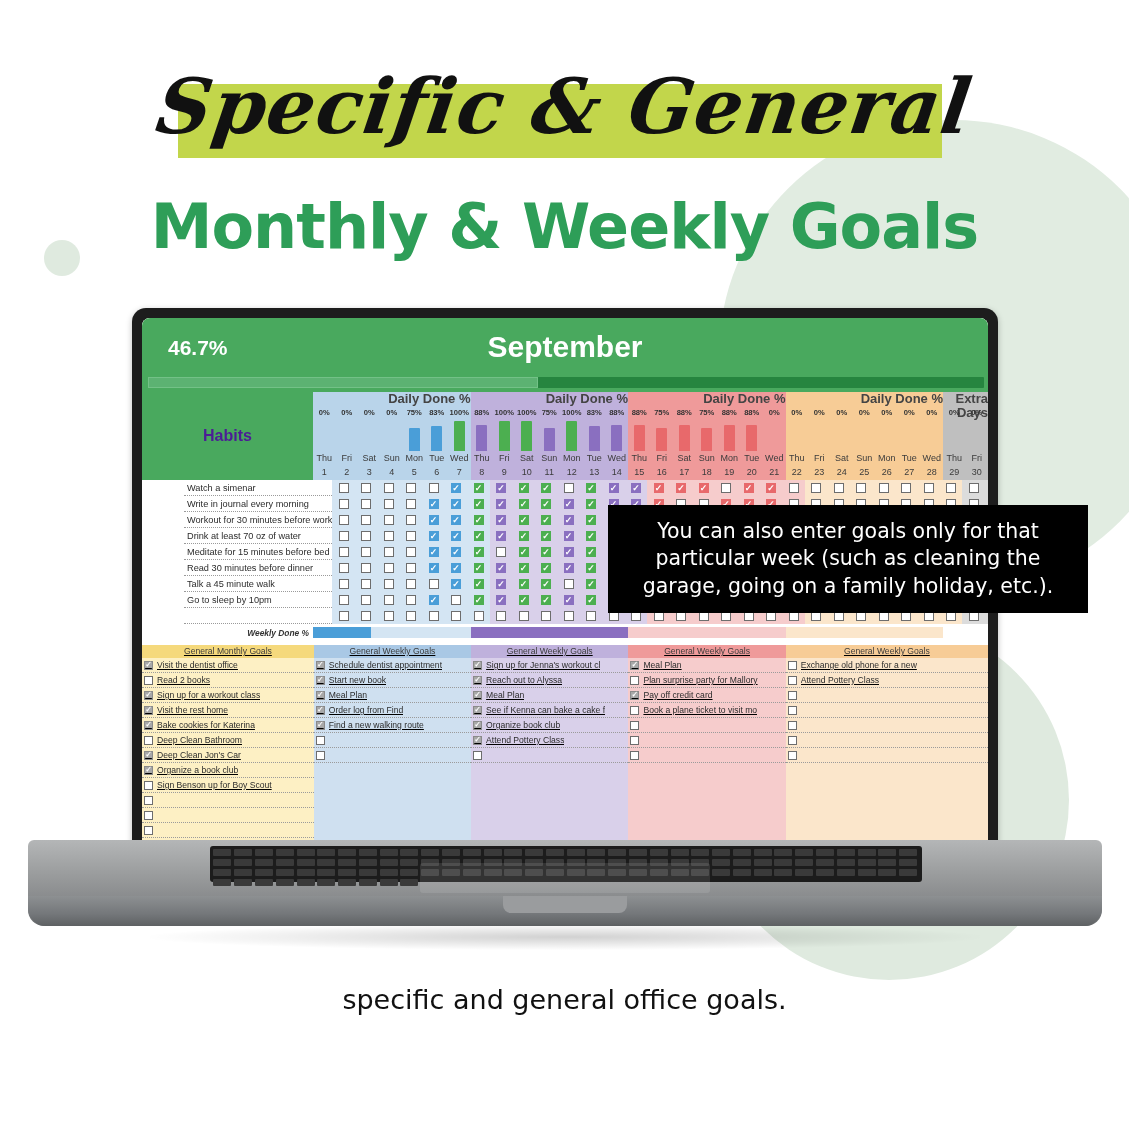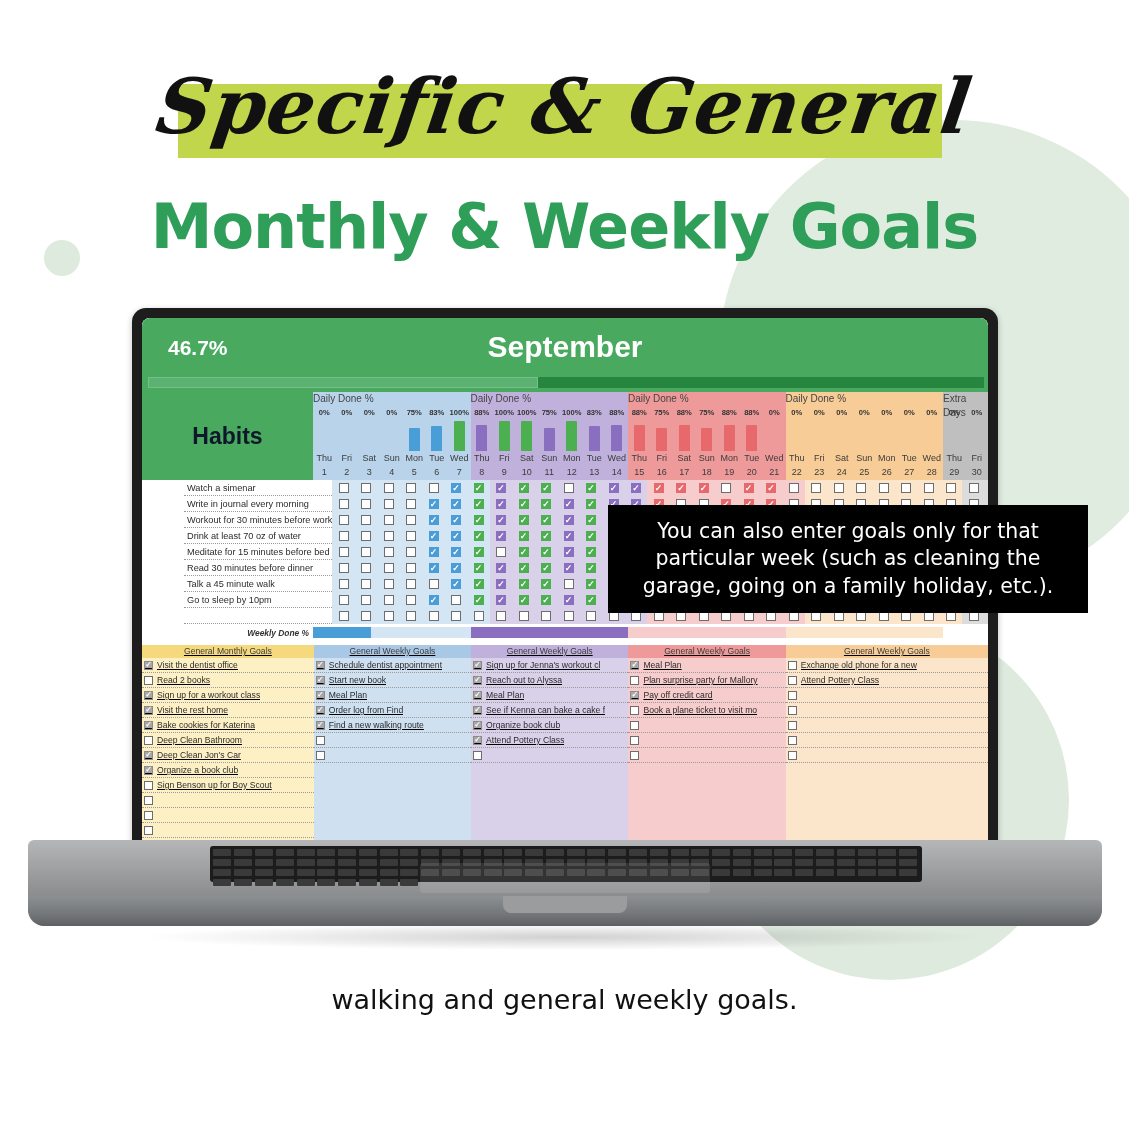--- a/index.html
+++ b/index.html
@@ -90,25 +90,25 @@
   #month-band { flex:1; background:#49a95e; position:relative; }
   #overall-pct { position:absolute; left:26px; top:18px; color:#fff; font-size:21px; font-weight:bold; }
   #month-name { position:absolute; left:0; top:12px; width:100%; text-align:center;
                 color:#fff; font-size:30px; font-weight:bold; }
   #month-progress-track { position:absolute; left:6px; bottom:4px; right:4px; height:11px;
                           background:#26853f; border-radius:1px; }
   #month-progress-fill { height:100%; background:#5cb272; border:1px solid #73c187; }
 
   
   #sheet-head { display:flex; height:88px; }
-  #habits-cell { width:172px; background:#49a95e; color:#0f172a; font-size:23px; font-weight:bold;
+  #habits-cell { width:172px; background:#49a95e; color:#4c1d95; font-size:16px; font-weight:bold;
                  display:flex; align-items:center; justify-content:center; }
   #weeks-head { flex:1; display:flex; }
   .wk-head { display:flex; flex-direction:column; }
-  .wk-title { text-align:left; font-size:10px; font-weight:normal; color:#444; height:14px;
+  .wk-title { text-align:right; font-size:13px; font-weight:bold; color:#444; height:14px;
               line-height:14px; }
   .wk-pcts { display:flex; height:14px; }
   .wk-pct { flex:1; text-align:center; font-size:7.6px; font-weight:bold; color:#333; line-height:14px; }
   .wk-bars { display:flex; height:31px; align-items:flex-end; }
   .bar-cell { flex:1; display:flex; justify-content:center; align-items:flex-end; height:100%; }
   .bar { width:11px; border-radius:1px 1px 0 0; }
   .wk-days { display:flex; height:14px; }
   .wk-nums { display:flex; height:15px; }
   .day-lbl, .day-num { flex:1; text-align:center; font-size:9px; color:#3b3b3b; line-height:14px; }
 
@@ -1851,14 +1851,14 @@
     </div>
   <div id="trackpad"></div>
   <div id="laptop-base-lip"></div>
   <div id="laptop-notch"></div>
   <div id="laptop-shadow"></div>
 </div>
 
 <div id="callout">You can also enter goals only for that particular week (such as cleaning the garage, going on a family holiday, etc.).</div>
 
 <div id="caption">
-  <div>walking and general weekly goals.</div>
+  <div>specific and general office goals.</div>
 </div>
 
 </body></html>

